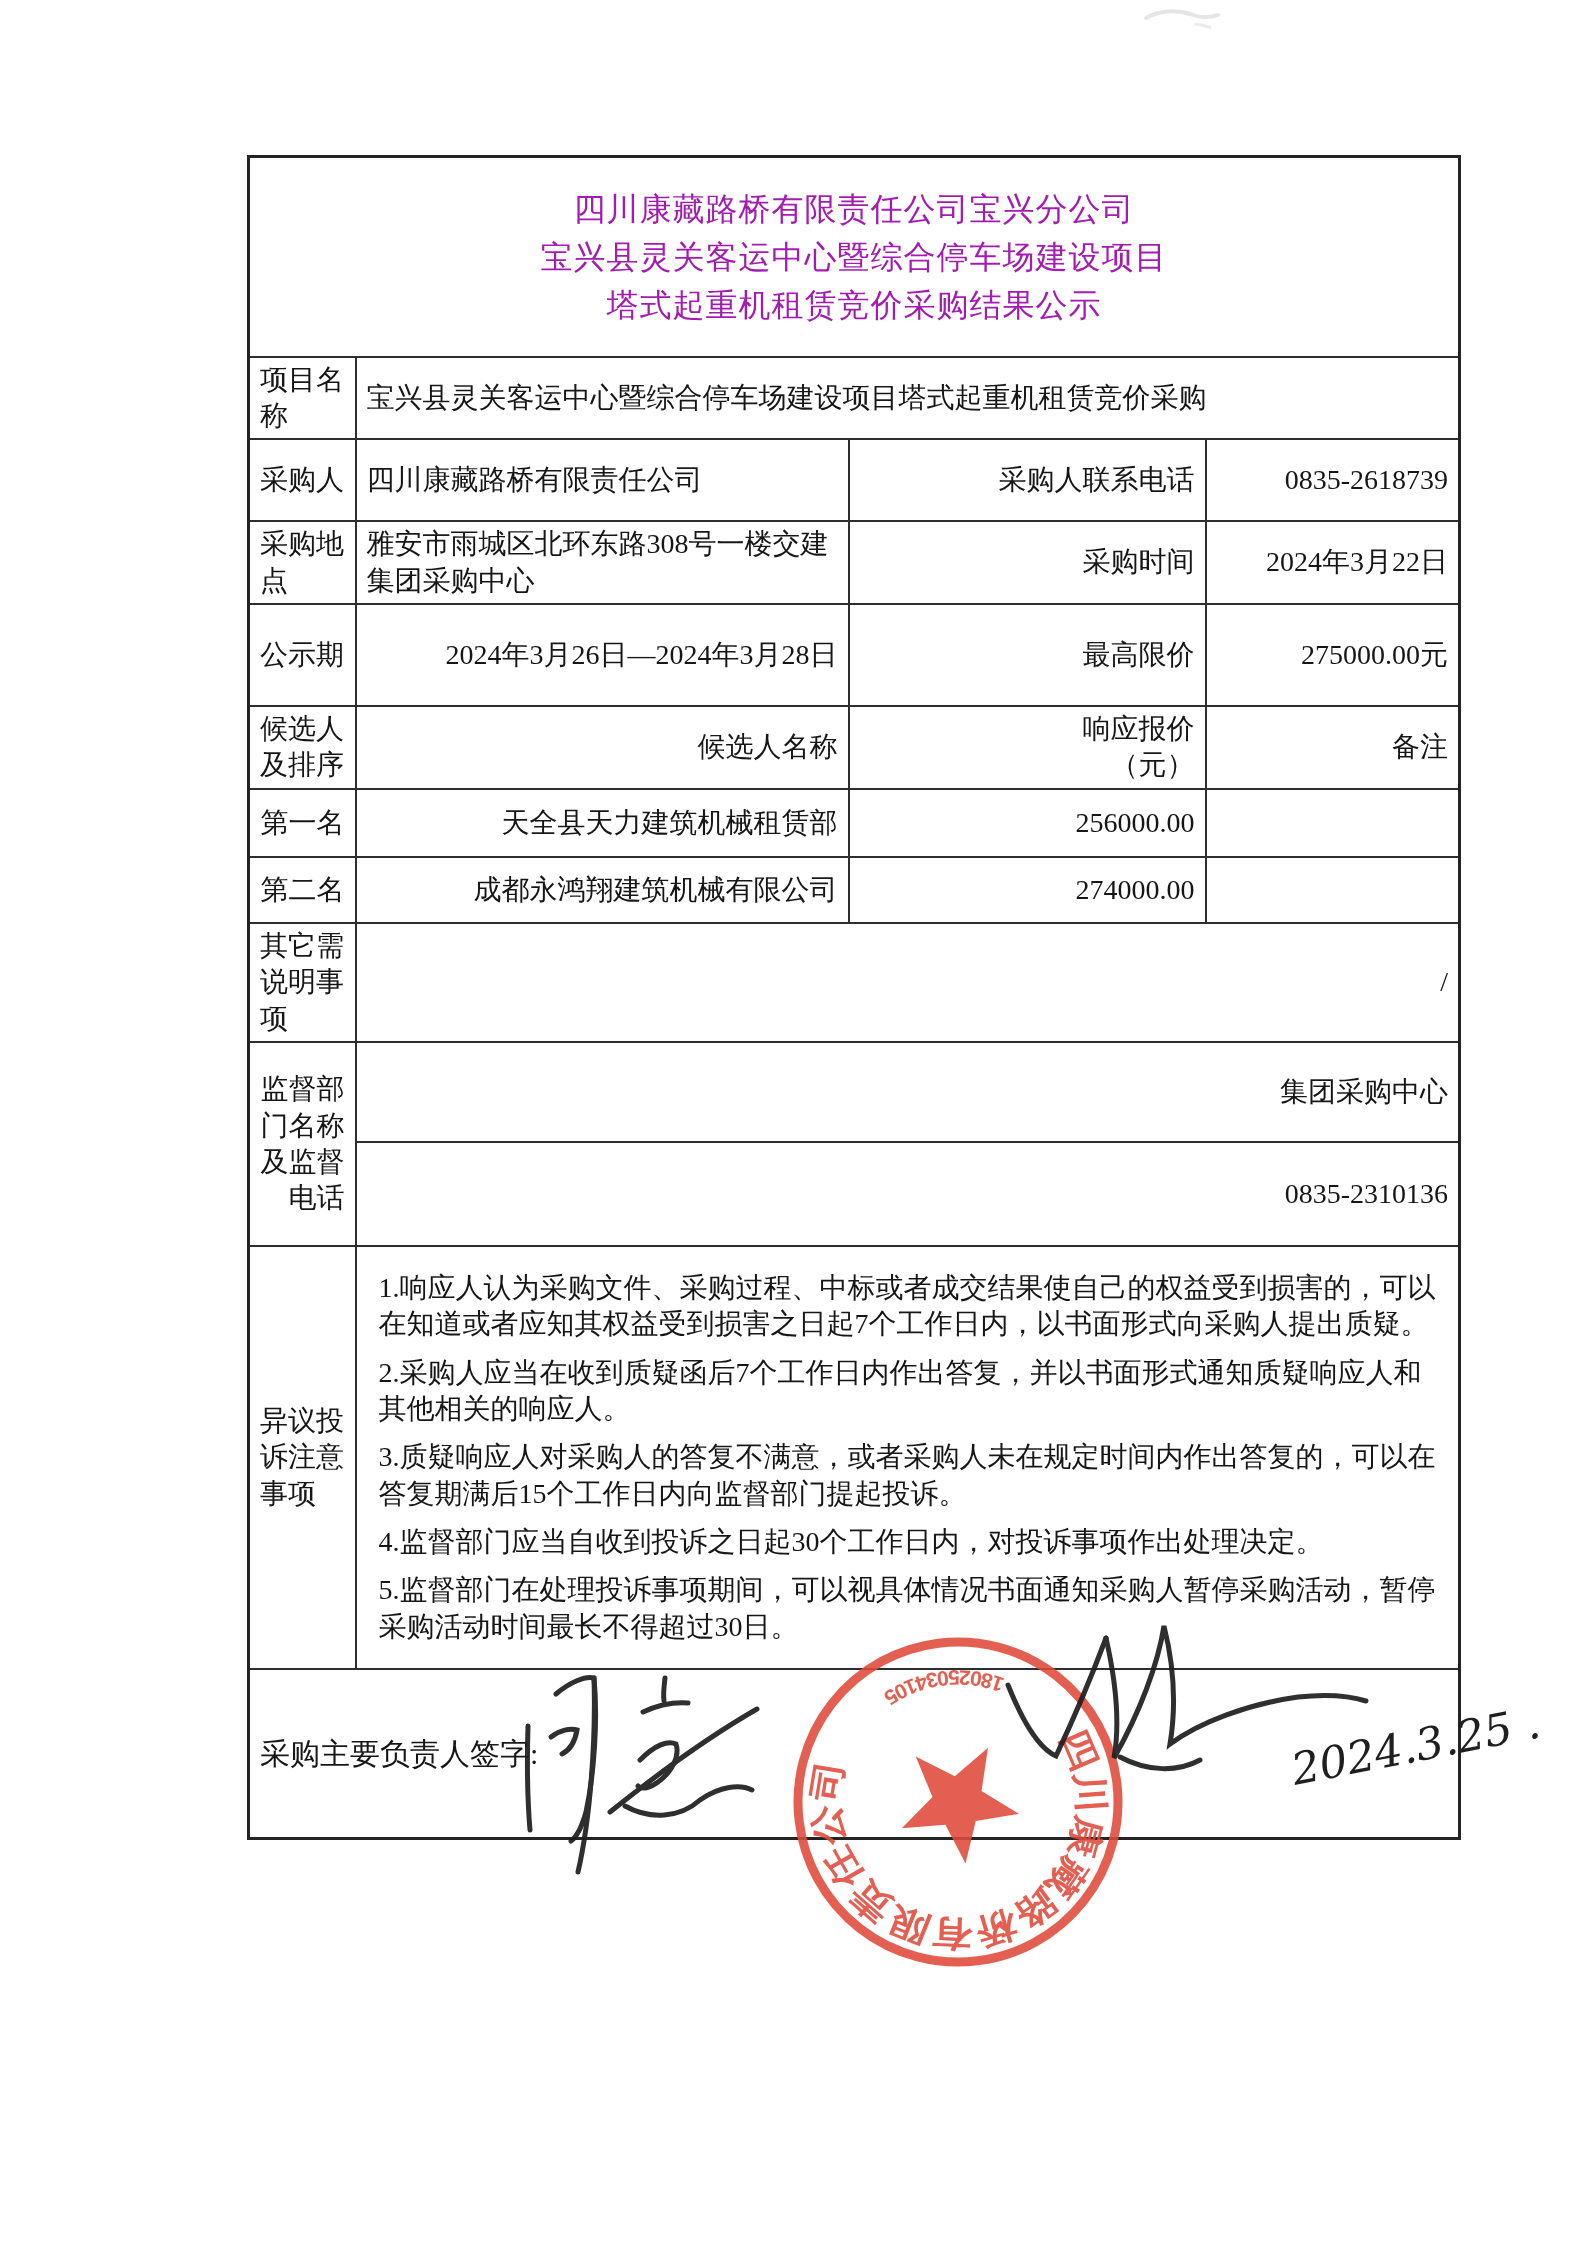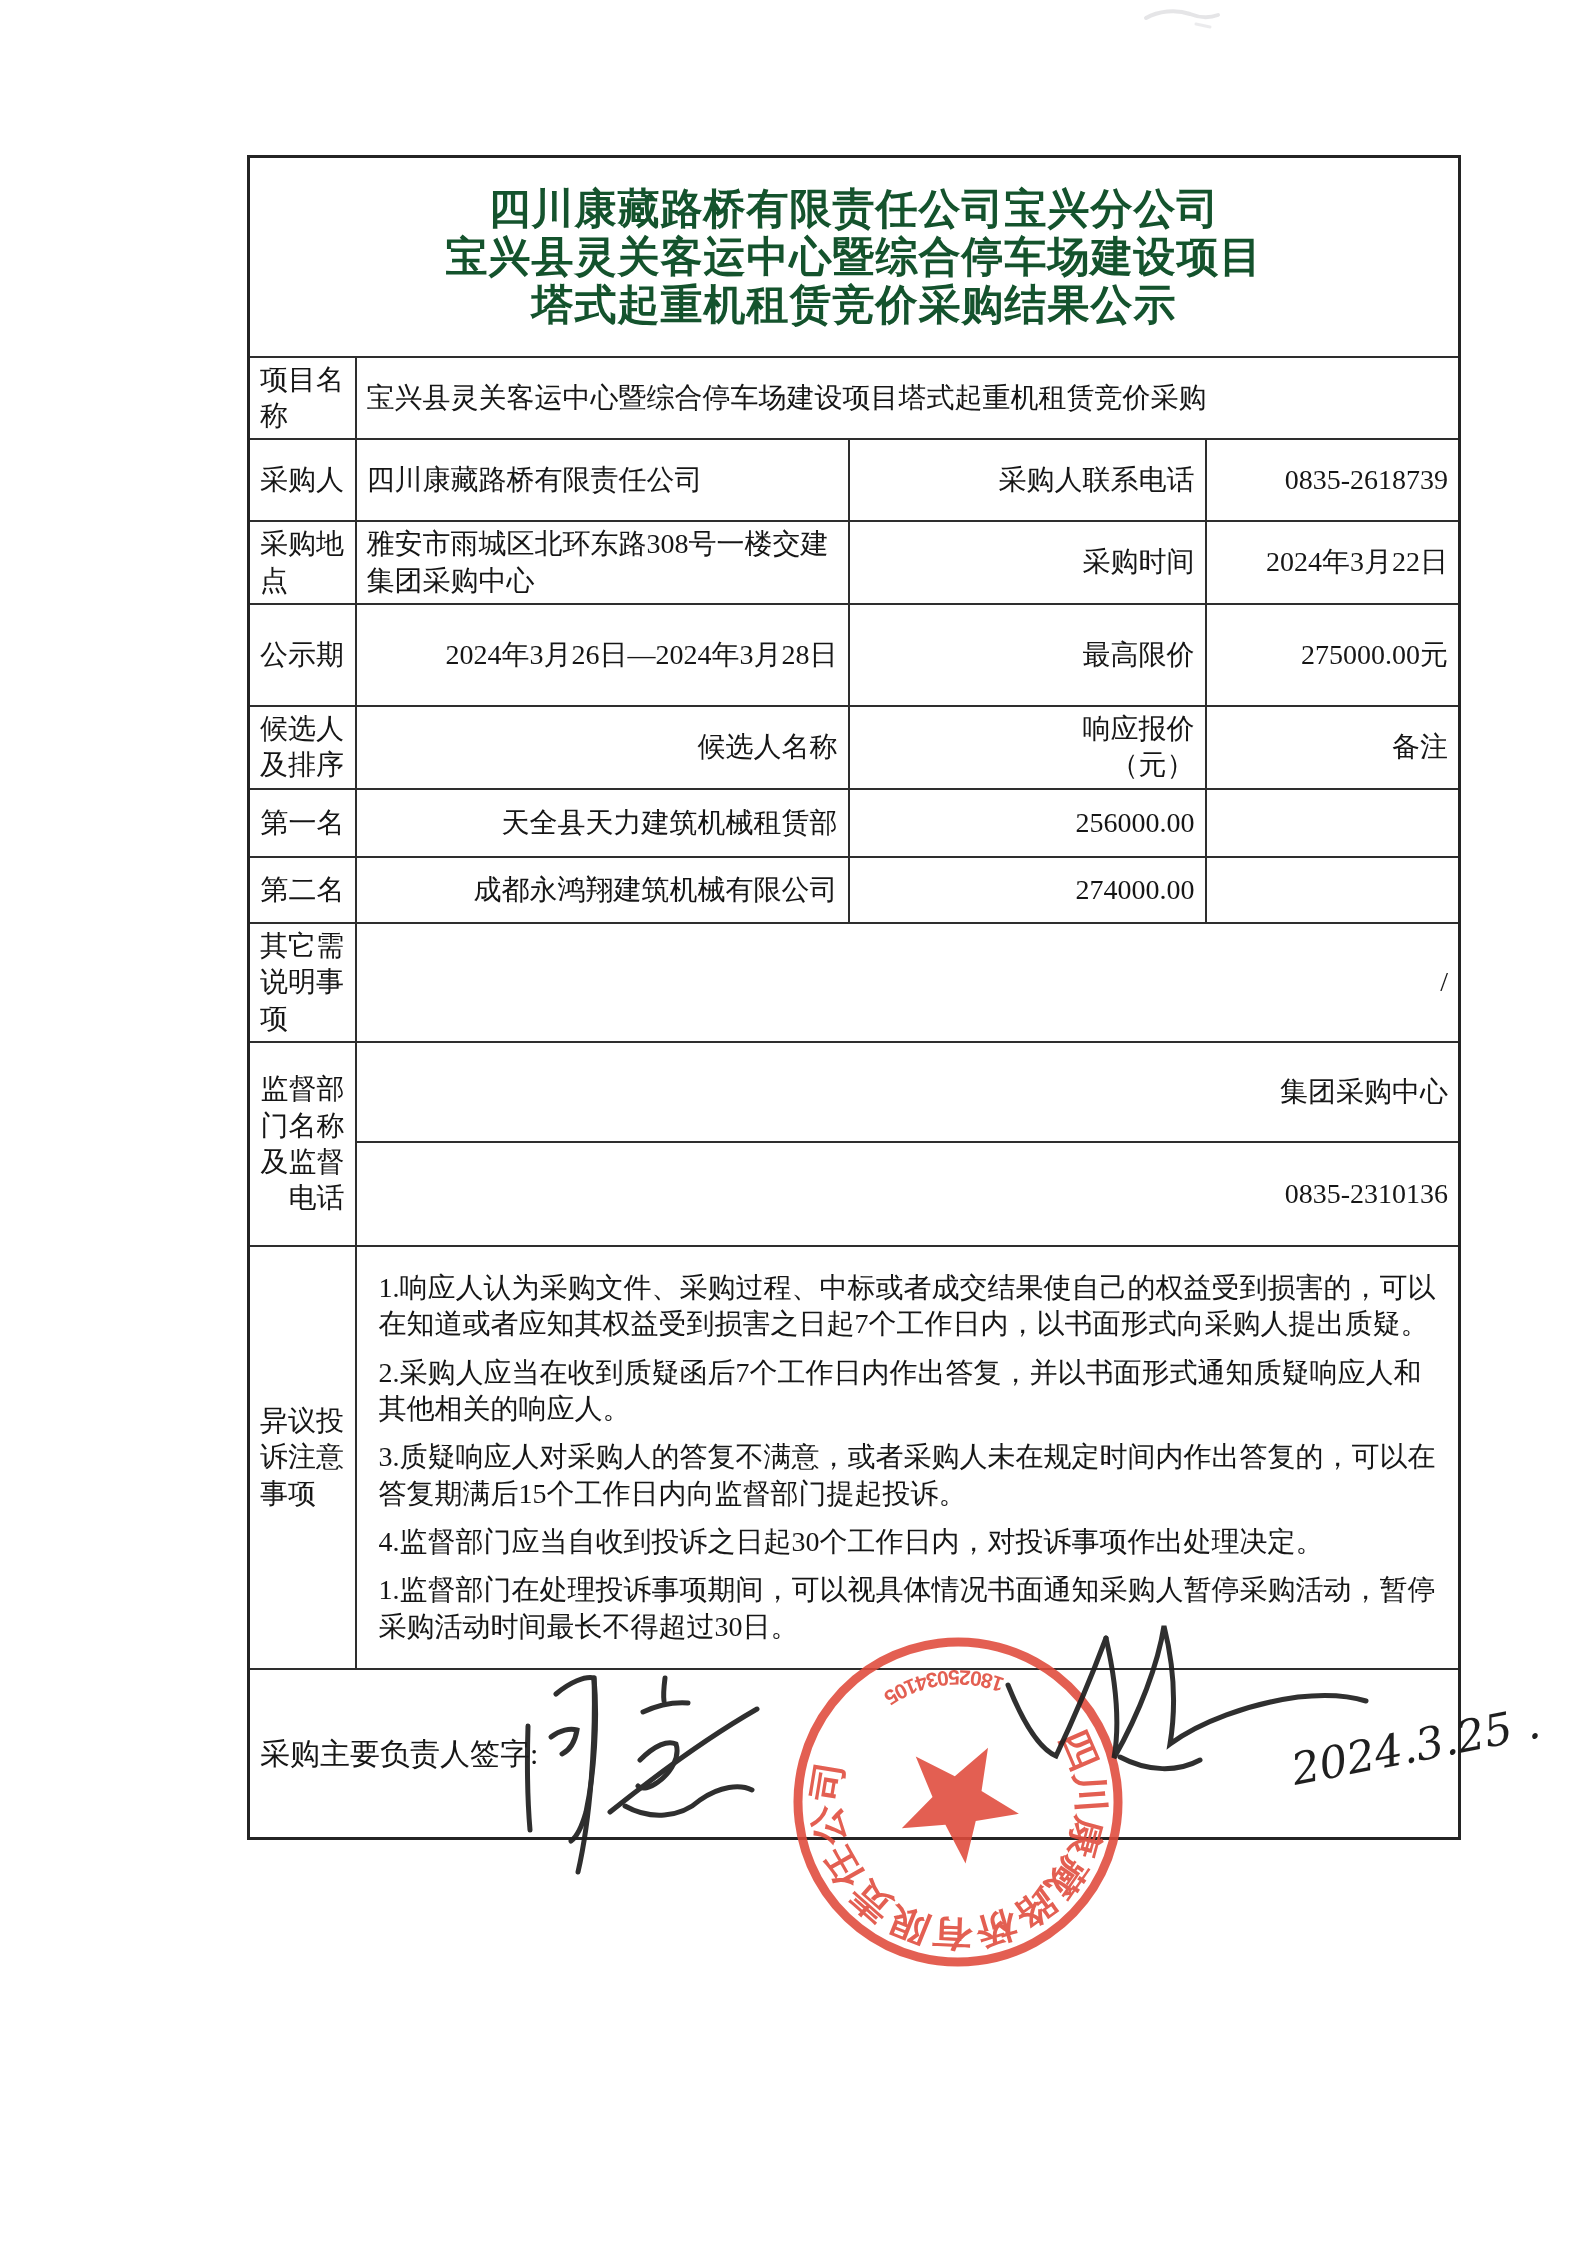--- a/index.html
+++ b/index.html
@@ -3,22 +3,22 @@
 <meta charset="utf-8">
 <style>
   html,body{margin:0;padding:0;background:#ffffff;}
   .page{position:relative;width:1587px;height:2244px;background:#ffffff;overflow:hidden;
         font-family:"Liberation Serif", serif;color:#161616;}
   .doc-table{position:absolute;left:247px;top:155px;width:1211px;border-collapse:collapse;
              table-layout:fixed;border:3px solid #242424;}
   .doc-table td{border:2px solid #2e2e2e;vertical-align:middle;padding:4px 10px;
                 font-size:28px;line-height:1.3;overflow:hidden;}
   .title-cell{text-align:center;vertical-align:middle;}
-  .title-line{font-family:"Liberation Sans", sans-serif;font-weight:bold;font-size:42px;
-              line-height:48px;letter-spacing:1px;color:#14532d;}
+  .title-line{font-family:"Liberation Sans", sans-serif;font-weight:normal;font-size:32px;
+              line-height:48px;letter-spacing:1px;color:#a21caf;}
   .label-cell{padding:4px 8px;}
   .center{text-align:right;}
   .left{text-align:left;}
   .two-line{line-height:1.35;}
   .notice-cell{font-size:25px;line-height:34px;padding:88px 14px 20px 14px;vertical-align:top;}
   .notice-item{margin:12px;}
   .sig-label{font-size:30px;}
   .overlay{position:absolute;left:0;top:0;width:1587px;height:2244px;pointer-events:none;}
   .stamp-text{font-family:"Liberation Sans", sans-serif;font-weight:bold;}
   .date-text{font-family:"DejaVu Serif", serif;font-style:italic;font-size:44px;}
@@ -108,21 +108,21 @@
       <td colspan="3" class="center">0835-2310136</td>
     </tr>
 
     <tr style="height:423px">
       <td class="label-cell left">异议投诉注意事项</td>
       <td colspan="3" class="notice-cell left">
         <p class="notice-item">1.响应人认为采购文件、采购过程、中标或者成交结果使自己的权益受到损害的，可以在知道或者应知其权益受到损害之日起7个工作日内，以书面形式向采购人提出质疑。</p>
         <p class="notice-item">2.采购人应当在收到质疑函后7个工作日内作出答复，并以书面形式通知质疑响应人和其他相关的响应人。</p>
         <p class="notice-item">3.质疑响应人对采购人的答复不满意，或者采购人未在规定时间内作出答复的，可以在答复期满后15个工作日内向监督部门提起投诉。</p>
         <p class="notice-item">4.监督部门应当自收到投诉之日起30个工作日内，对投诉事项作出处理决定。</p>
-        <p class="notice-item">1.监督部门在处理投诉事项期间，可以视具体情况书面通知采购人暂停采购活动，暂停采购活动时间最长不得超过30日。</p>
+        <p class="notice-item">5.监督部门在处理投诉事项期间，可以视具体情况书面通知采购人暂停采购活动，暂停采购活动时间最长不得超过30日。</p>
       </td>
     </tr>
 
     <tr style="height:169px">
       <td colspan="4" class="left">
         <span class="sig-label">采购主要负责人签字:</span>
       </td>
     </tr>
   </tbody>
     </table>

